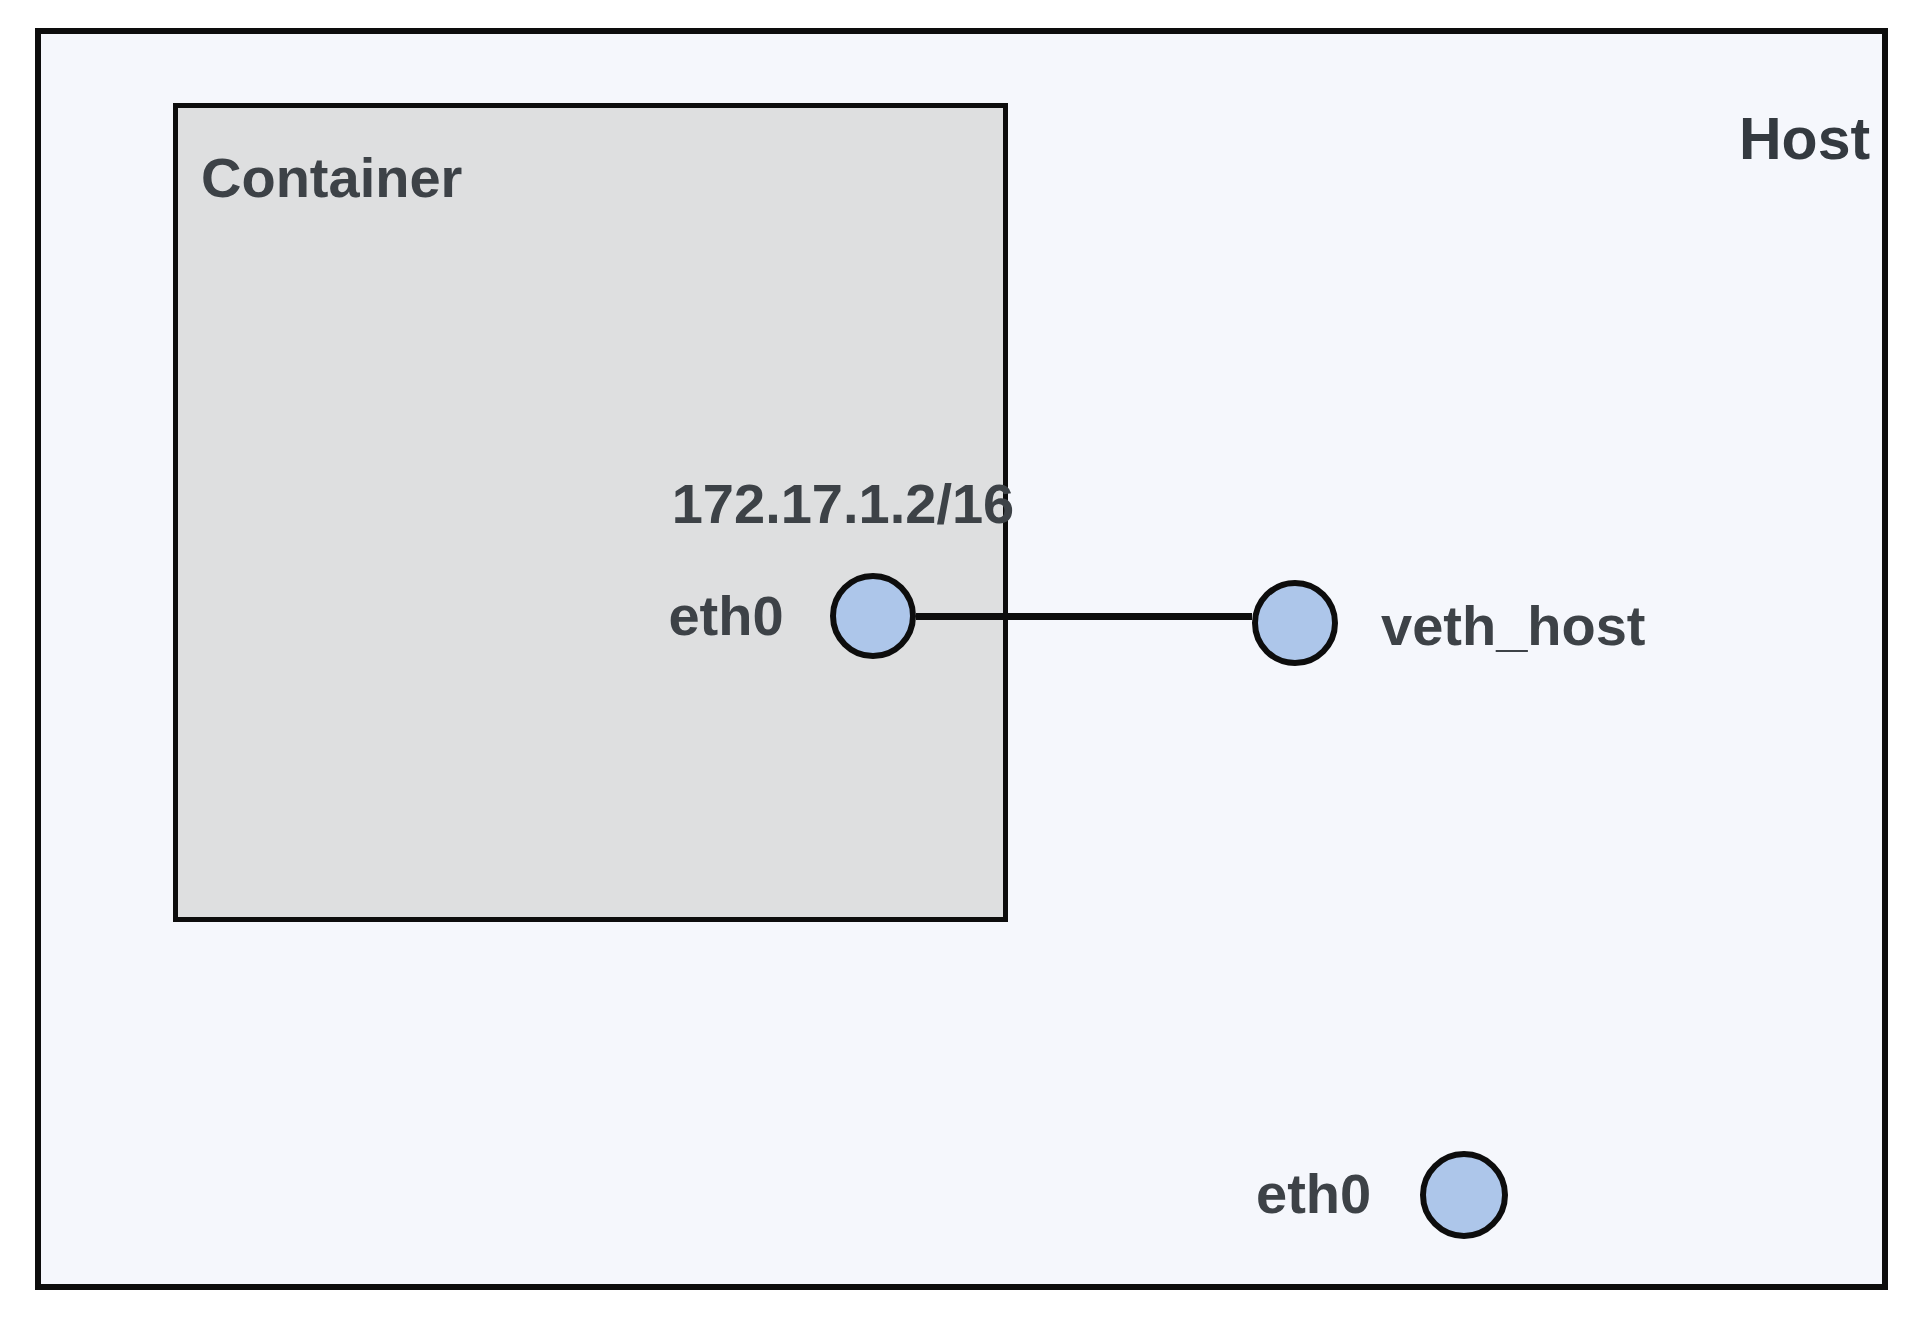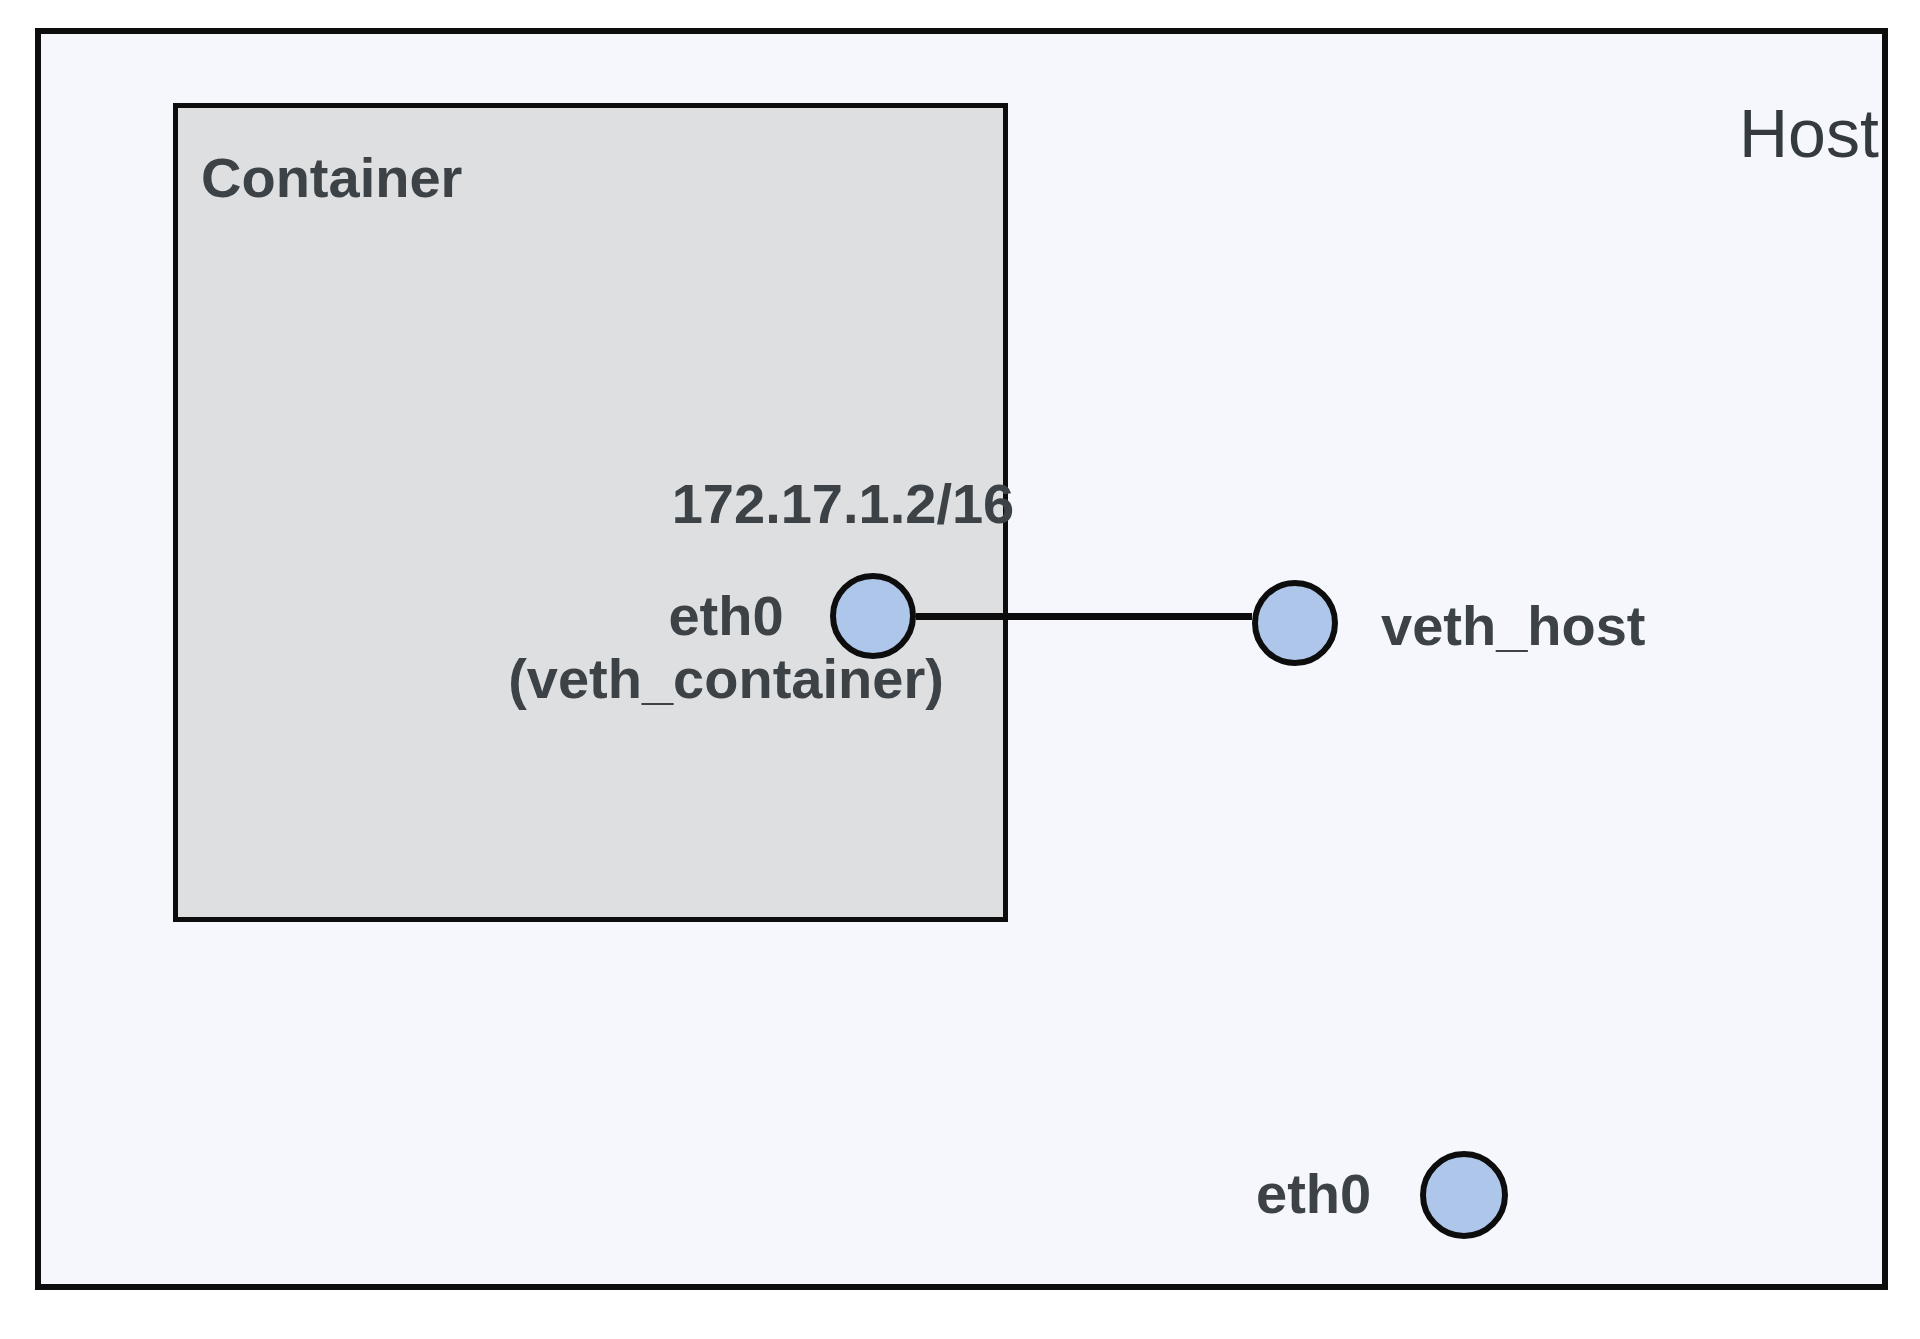--- a/index.html
+++ b/index.html
@@ -39,25 +39,25 @@
   }
   .label {
     position: absolute;
     font-size: 56px;
     line-height: 67px;
     color: var(--text);
     white-space: nowrap;
     font-weight: bold;
   }
   .host-label {
-    left: 1698px; top: 63px;
+    left: 1698px; top: 69px;
     width: 130px;
-    font-size: 68px;
+    font-size: 59px;
     line-height: 72px;
-    font-weight: normal;
+    font-weight: bold;
     color: var(--text-strong);
     text-align: right;
   }
   .container-label { left: 160px; top: 110px; }
   .ip-label {
     left: 802px; top: 436px;
     transform: translateX(-50%);
     text-align: left;
   }
   .iface-label {
@@ -95,21 +95,20 @@
     <span class="label host-label">Host</span>
 
     <div class="container-box"></div>
 
     <span class="label container-label">Container</span>
 
     <span class="label ip-label">172.17.1.2/16</span>
 
     <div class="label iface-label">
       <div>eth0</div>
-      <div>(veth_container)</div>
     </div>
 
     <div class="connector"></div>
 
     <div class="node node-veth-container"></div>
 
     <div class="node node-veth-host"></div>
 
     <span class="label veth-host-label">veth_host</span>
 

